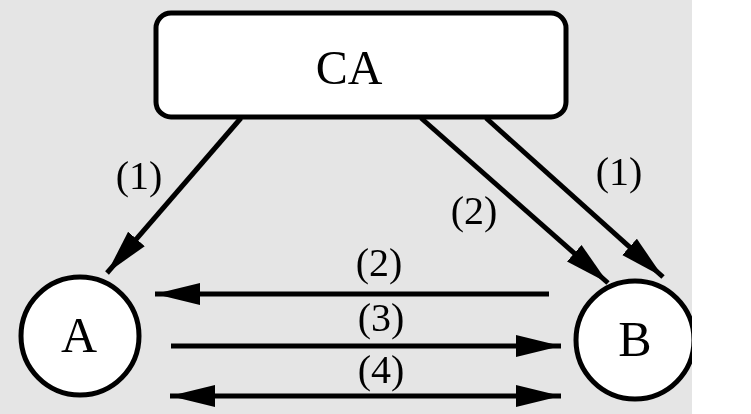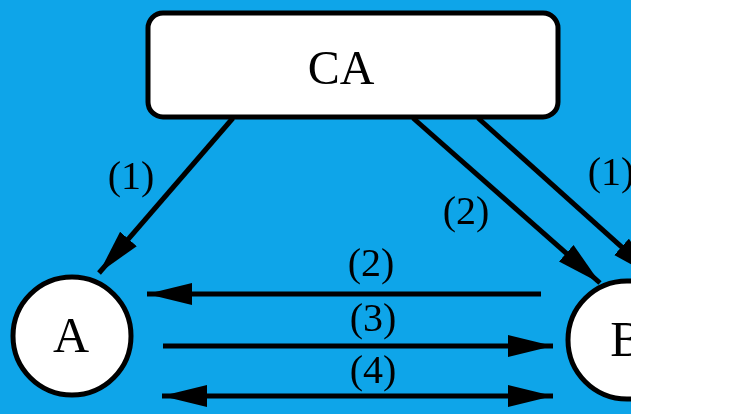--- a/index.html
+++ b/index.html
@@ -2,24 +2,25 @@
 <html><head>
 <meta charset="utf-8">
 <style>
   html, body {
     margin: 0;
     padding: 0;
     background: #ffffff;
   }
   .stage {
     position: relative;
-    width: 631px;
+    width: 684px;
     height: 414px;
-    background: #0ea5e9;
+    background: #e5e5e5;
     overflow: hidden;
+    padding-left: 8px;
   }
   svg {
     display: block;
     width: 751px;
     height: 414px;
   }
   .node-shape {
     fill: #ffffff;
     stroke: #000000;
     stroke-width: 5;

